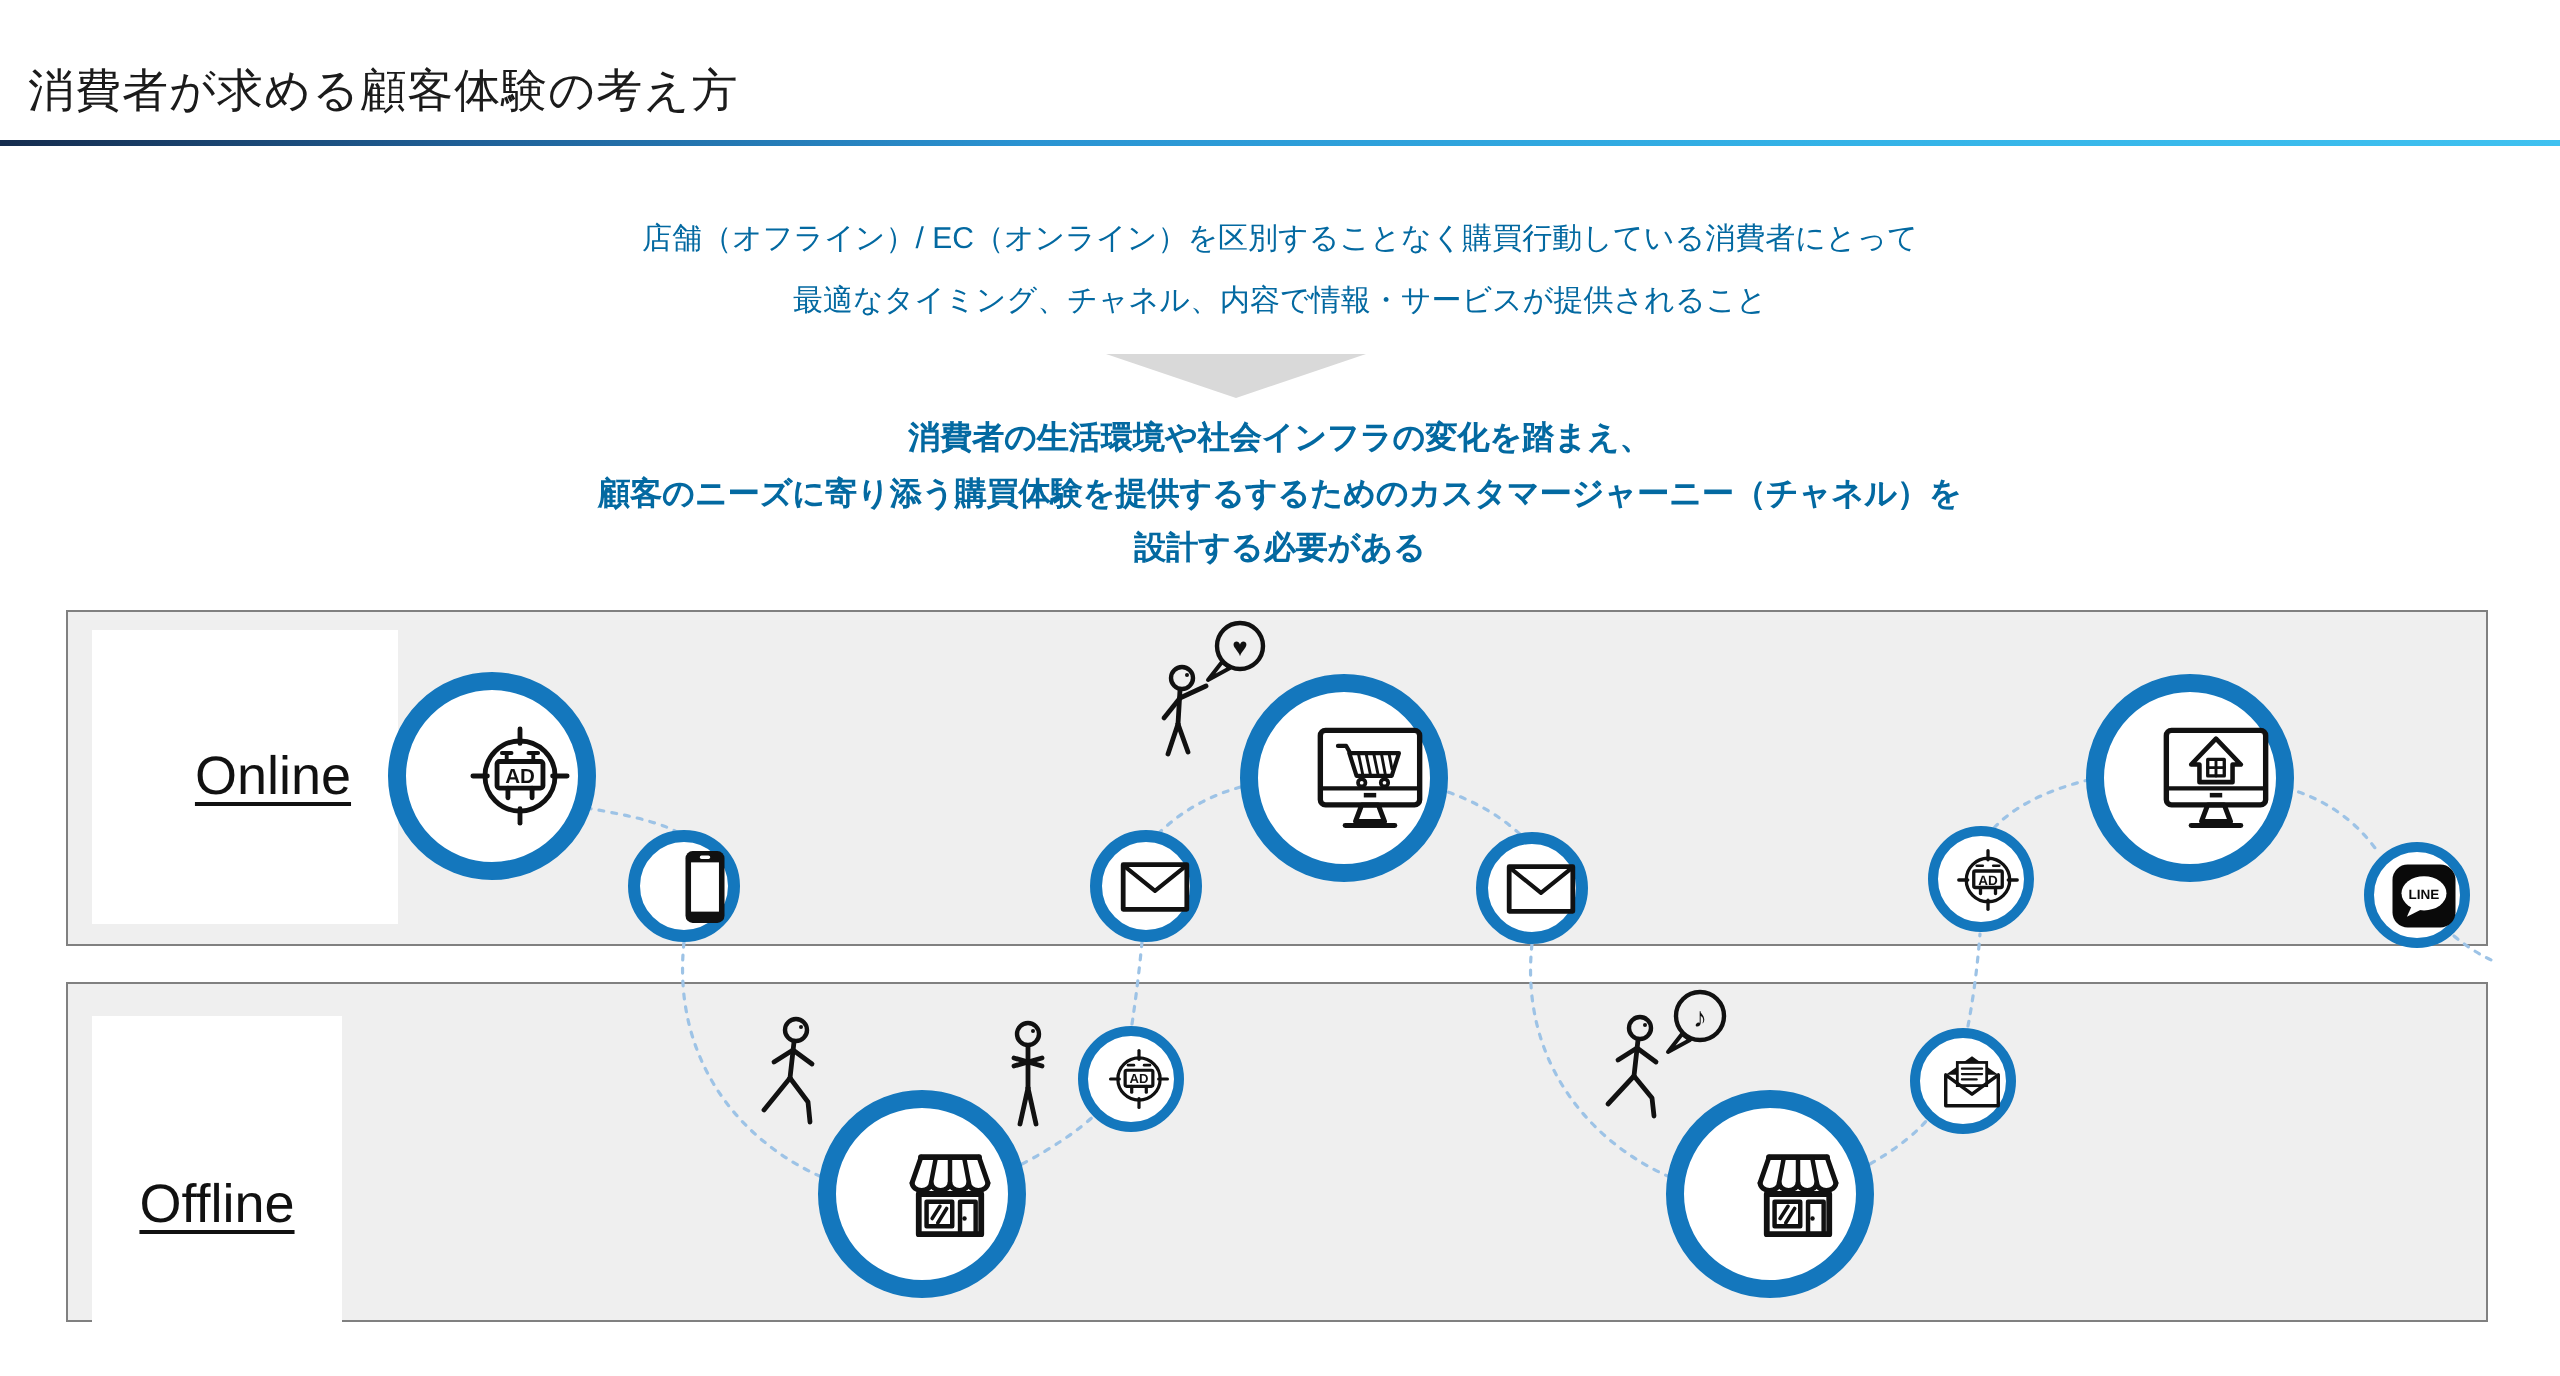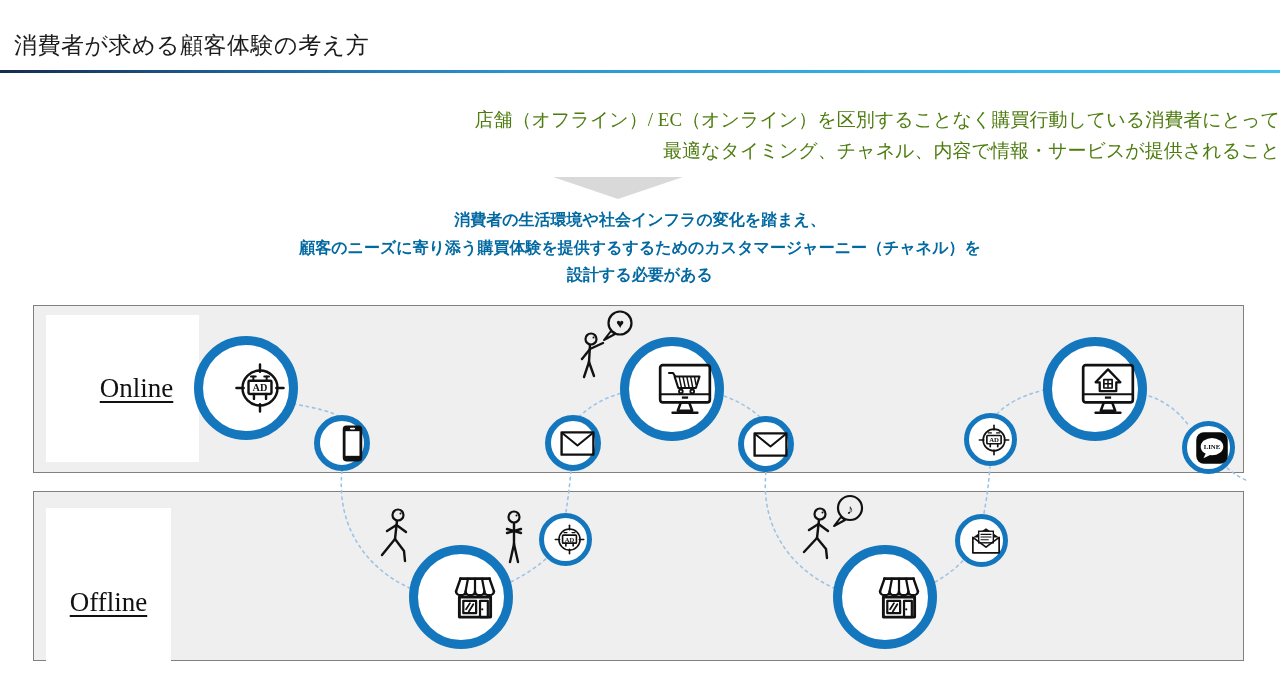--- a/index.html
+++ b/index.html
@@ -1,26 +1,26 @@
 <!DOCTYPE html>
 <html><head>
 <meta charset="utf-8">
 <style>
   html,body{margin:0;padding:0;background:#ffffff;}
   #slide{
     position:relative;width:1280px;height:688px;overflow:hidden;background:#fff;
-    font-family:Liberation Serif, serif;color:#1a1a1a;
+    font-family:Liberation Sans, sans-serif;color:#1a1a1a;
   }
   
   #page-title{position:absolute;left:14px;top:30px;font-size:23px;font-weight:500;letter-spacing:.5px;color:#1b1b1b;}
   #title-rule{position:absolute;left:0;top:70px;width:1280px;height:3px;
     background:linear-gradient(to right,#152c4e 0%,#1f5f96 18%,#2a93d2 40%,#33b1e6 70%,#3fc1f0 100%);}
   
   .centered-text{position:absolute;left:0;width:1280px;text-align:center;}
-  #premise{top:104px;font-size:19px;line-height:31px;color:#4d7c0f;text-align:right;}
+  #premise{top:104px;font-size:15px;line-height:31px;color:#0369a1;}
   #conclusion{top:206px;font-size:16px;line-height:27.5px;font-weight:bold;color:#0369a1;}
   
   #down-arrow{position:absolute;left:553px;top:176px;}
   
   .lane{position:absolute;left:33px;width:1211px;background:#efefef;border:1.5px solid #808080;box-sizing:border-box;}
   #lane-online{top:305px;height:168px;}
   #lane-offline{top:491px;height:170px;}
   .lane-label{position:absolute;left:12px;width:125px;background:#ffffff;display:flex;align-items:center;justify-content:center;
     font-size:27px;color:#111;text-decoration:underline;text-underline-offset:4px;}
   #lane-online .lane-label{top:9px;height:147px;padding-left:28px;}

